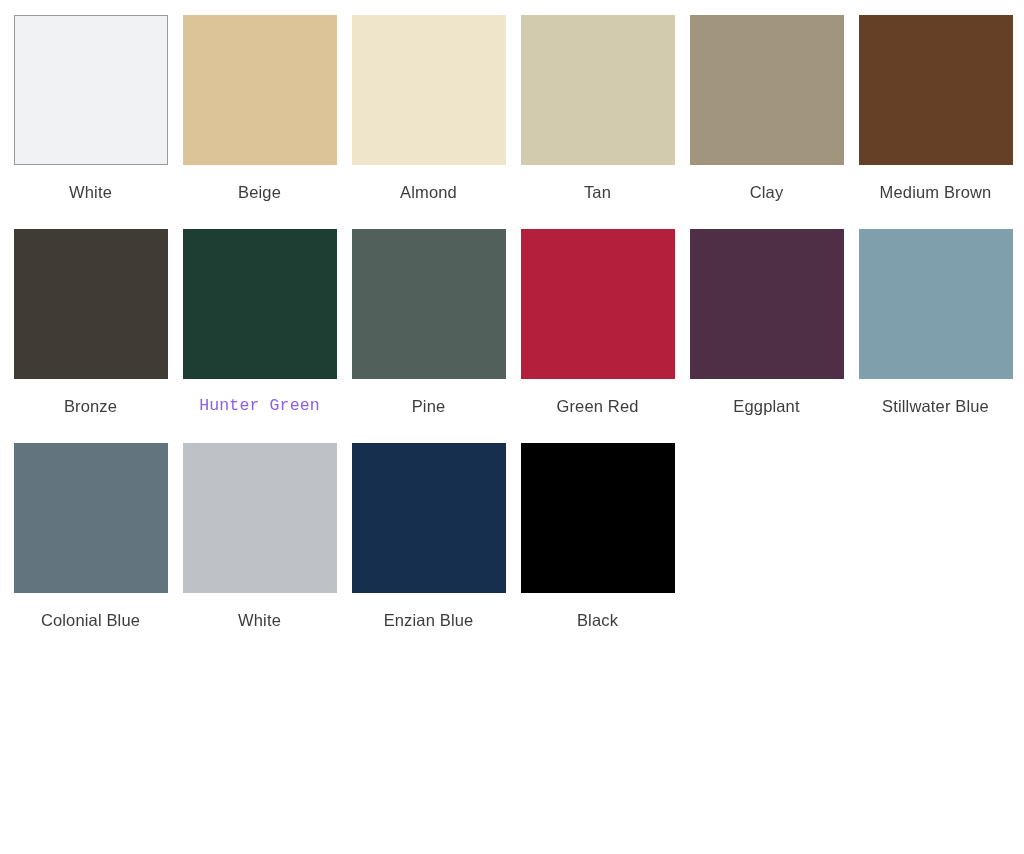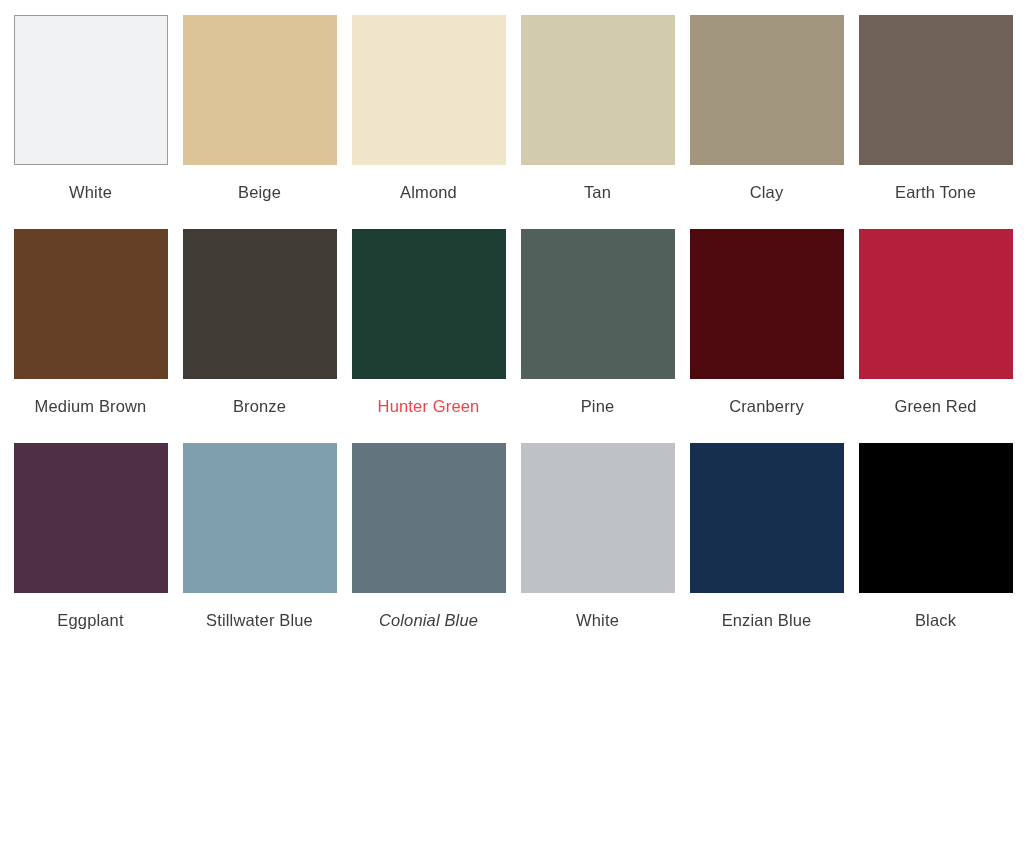--- a/index.html
+++ b/index.html
@@ -80,58 +80,50 @@
     </div>
     <div class="swatch-cell">
       <div class="swatch-chip" title="Tan" style="background: rgb(211, 203, 174);"></div>
       <div class="swatch-label" style="color: rgb(61, 61, 63);">Tan</div>
     </div>
     <div class="swatch-cell">
       <div class="swatch-chip" title="Clay" style="background: rgb(162, 149, 126);"></div>
       <div class="swatch-label" style="color: rgb(61, 61, 63);">Clay</div>
     </div>
     <div class="swatch-cell">
-      <div class="swatch-chip" title="Earth Tone" style="background: rgb(111, 97, 87);"></div>
-      <div class="swatch-label" style="color: rgb(61, 61, 63);">Earth Tone</div>
-    </div>
-    <div class="swatch-cell">
       <div class="swatch-chip" title="Medium Brown" style="background: rgb(101, 64, 39);"></div>
       <div class="swatch-label" style="color: rgb(61, 61, 63);">Medium Brown</div>
     </div>
     <div class="swatch-cell">
       <div class="swatch-chip" title="Bronze" style="background: rgb(64, 60, 53);"></div>
       <div class="swatch-label" style="color: rgb(61, 61, 63);">Bronze</div>
     </div>
     <div class="swatch-cell">
       <div class="swatch-chip" title="Hunter Green" style="background: rgb(30, 62, 51);"></div>
-      <div class="swatch-label" style="color: #ef4444;">Hunter Green</div>
+      <div class="swatch-label" style="color: #8b5cf6; font-family: Liberation Mono, monospace;">Hunter Green</div>
     </div>
     <div class="swatch-cell">
       <div class="swatch-chip" title="Pine" style="background: rgb(82, 96, 91);"></div>
       <div class="swatch-label" style="color: rgb(61, 61, 63);">Pine</div>
-    </div>
-    <div class="swatch-cell">
-      <div class="swatch-chip" title="Cranberry" style="background: rgb(77, 9, 14);"></div>
-      <div class="swatch-label" style="color: rgb(61, 61, 63);">Cranberry</div>
     </div>
     <div class="swatch-cell">
       <div class="swatch-chip" title="Valli Red" style="background: rgb(180, 32, 60);"></div>
       <div class="swatch-label" style="color: rgb(61, 61, 63);">Green Red</div>
     </div>
     <div class="swatch-cell">
       <div class="swatch-chip" title="Eggplant" style="background: rgb(78, 47, 69);"></div>
       <div class="swatch-label" style="color: rgb(61, 61, 63);">Eggplant</div>
     </div>
     <div class="swatch-cell">
       <div class="swatch-chip" title="Stillwater Blue" style="background: rgb(126, 159, 171);"></div>
       <div class="swatch-label" style="color: rgb(61, 61, 63);">Stillwater Blue</div>
     </div>
     <div class="swatch-cell">
       <div class="swatch-chip" title="Colonial Blue" style="background: rgb(98, 117, 127);"></div>
-      <div class="swatch-label" style="color: rgb(61, 61, 63); font-style: italic;">Colonial Blue</div>
+      <div class="swatch-label" style="color: rgb(61, 61, 63);">Colonial Blue</div>
     </div>
     <div class="swatch-cell">
       <div class="swatch-chip" title="Smoke" style="background: rgb(190, 193, 198);"></div>
       <div class="swatch-label" style="color: rgb(61, 61, 63);">White</div>
     </div>
     <div class="swatch-cell">
       <div class="swatch-chip" title="Enzian Blue" style="background: rgb(23, 47, 79);"></div>
       <div class="swatch-label" style="color: rgb(61, 61, 63);">Enzian Blue</div>
     </div>
     <div class="swatch-cell">

